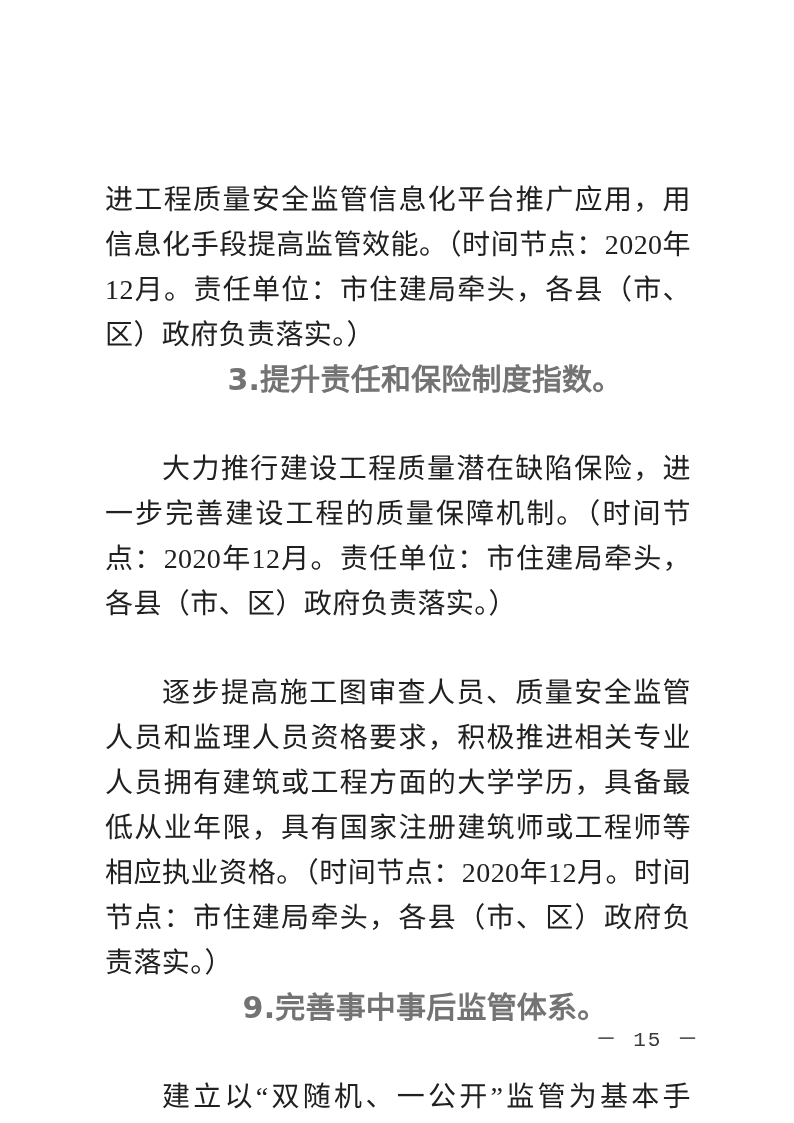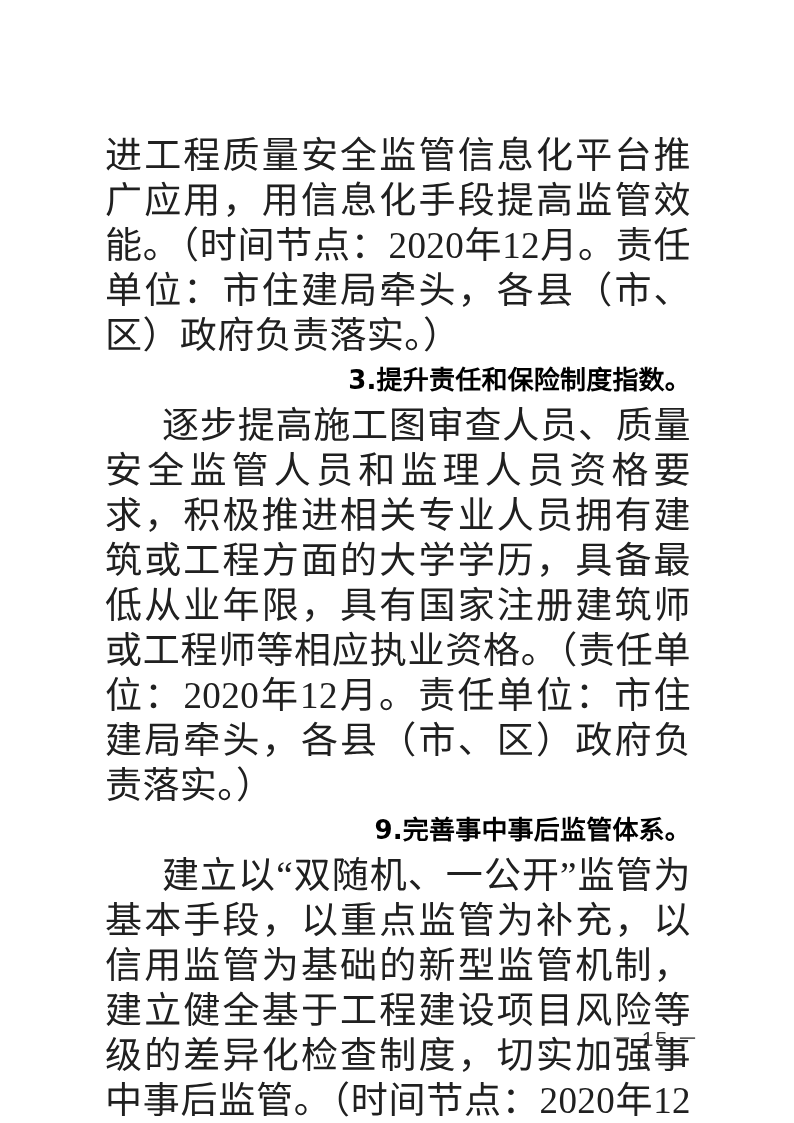--- a/index.html
+++ b/index.html
@@ -35,73 +35,75 @@
     color: #1a1a1a;
     text-align: justify;
     text-justify: inter-character;
     word-break: break-all;
     white-space: normal;
   }
 
   
   .para {
     font-family: "Liberation Serif", "DejaVu Serif", serif;
-    font-size: 37px;
+    font-size: 28px;
     font-weight: 400;
     letter-spacing: 0.4px;
     color: #202020;
+    margin-top: 44px;
   }
 
   .para.indent {
     text-indent: 57px;
   }
 
   
   .para:last-child {
     text-align-last: left;
   }
 
   
   .heading {
     font-family: "DejaVu Sans", "Liberation Sans", sans-serif;
-    font-size: 26px;
+    font-size: 30px;
     font-weight: 700;
     letter-spacing: 0.2px;
     text-indent: 54px;
-    text-align: right;
-    color: #000000;
+    text-align: center;
+    color: #737373;
   }
 
   
   .page-number {
     position: absolute;
     left: 0;
     top: 1022px;
     width: 700px;
     text-align: right;
-    font-family: Liberation Sans, sans-serif;
+    font-family: Liberation Mono, monospace;
     font-size: 21px;
     letter-spacing: 2px;
     color: #3a3a3a;
   }
 </style>
 </head>
 <body>
 
 <div class="page">
 
   <div class="text-column">
 
     <p class="para">进工程质量安全监管信息化平台推广应用，用信息化手段提高监管效能。（时间节点：2020年12月。责任单位：市住建局牵头，各县（市、区）政府负责落实。）</p>
 
     <p class="heading">3.提升责任和保险制度指数。</p>
 
+    <p class="para indent">大力推行建设工程质量潜在缺陷保险，进一步完善建设工程的质量保障机制。（时间节点：2020年12月。责任单位：市住建局牵头，各县（市、区）政府负责落实。）</p>
 
 
-    <p class="para indent">逐步提高施工图审查人员、质量安全监管人员和监理人员资格要求，积极推进相关专业人员拥有建筑或工程方面的大学学历，具备最低从业年限，具有国家注册建筑师或工程师等相应执业资格。（责任单位：2020年12月。责任单位：市住建局牵头，各县（市、区）政府负责落实。）</p>
+    <p class="para indent">逐步提高施工图审查人员、质量安全监管人员和监理人员资格要求，积极推进相关专业人员拥有建筑或工程方面的大学学历，具备最低从业年限，具有国家注册建筑师或工程师等相应执业资格。（时间节点：2020年12月。时间节点：市住建局牵头，各县（市、区）政府负责落实。）</p>
 
     <p class="heading">9.完善事中事后监管体系。</p>
 
     <p class="para indent">建立以“双随机、一公开”监管为基本手段，以重点监管为补充，以信用监管为基础的新型监管机制，建立健全基于工程建设项目风险等级的差异化检查制度，切实加强事中事后监管。（时间节点：2020年12月。责任单位：市住建局牵头，市直相关部门配合，各县（市、区）政府负责落实。）</p>
 
   </div>
 
   <div class="page-number">－ 15 －</div>
 
 </div>

